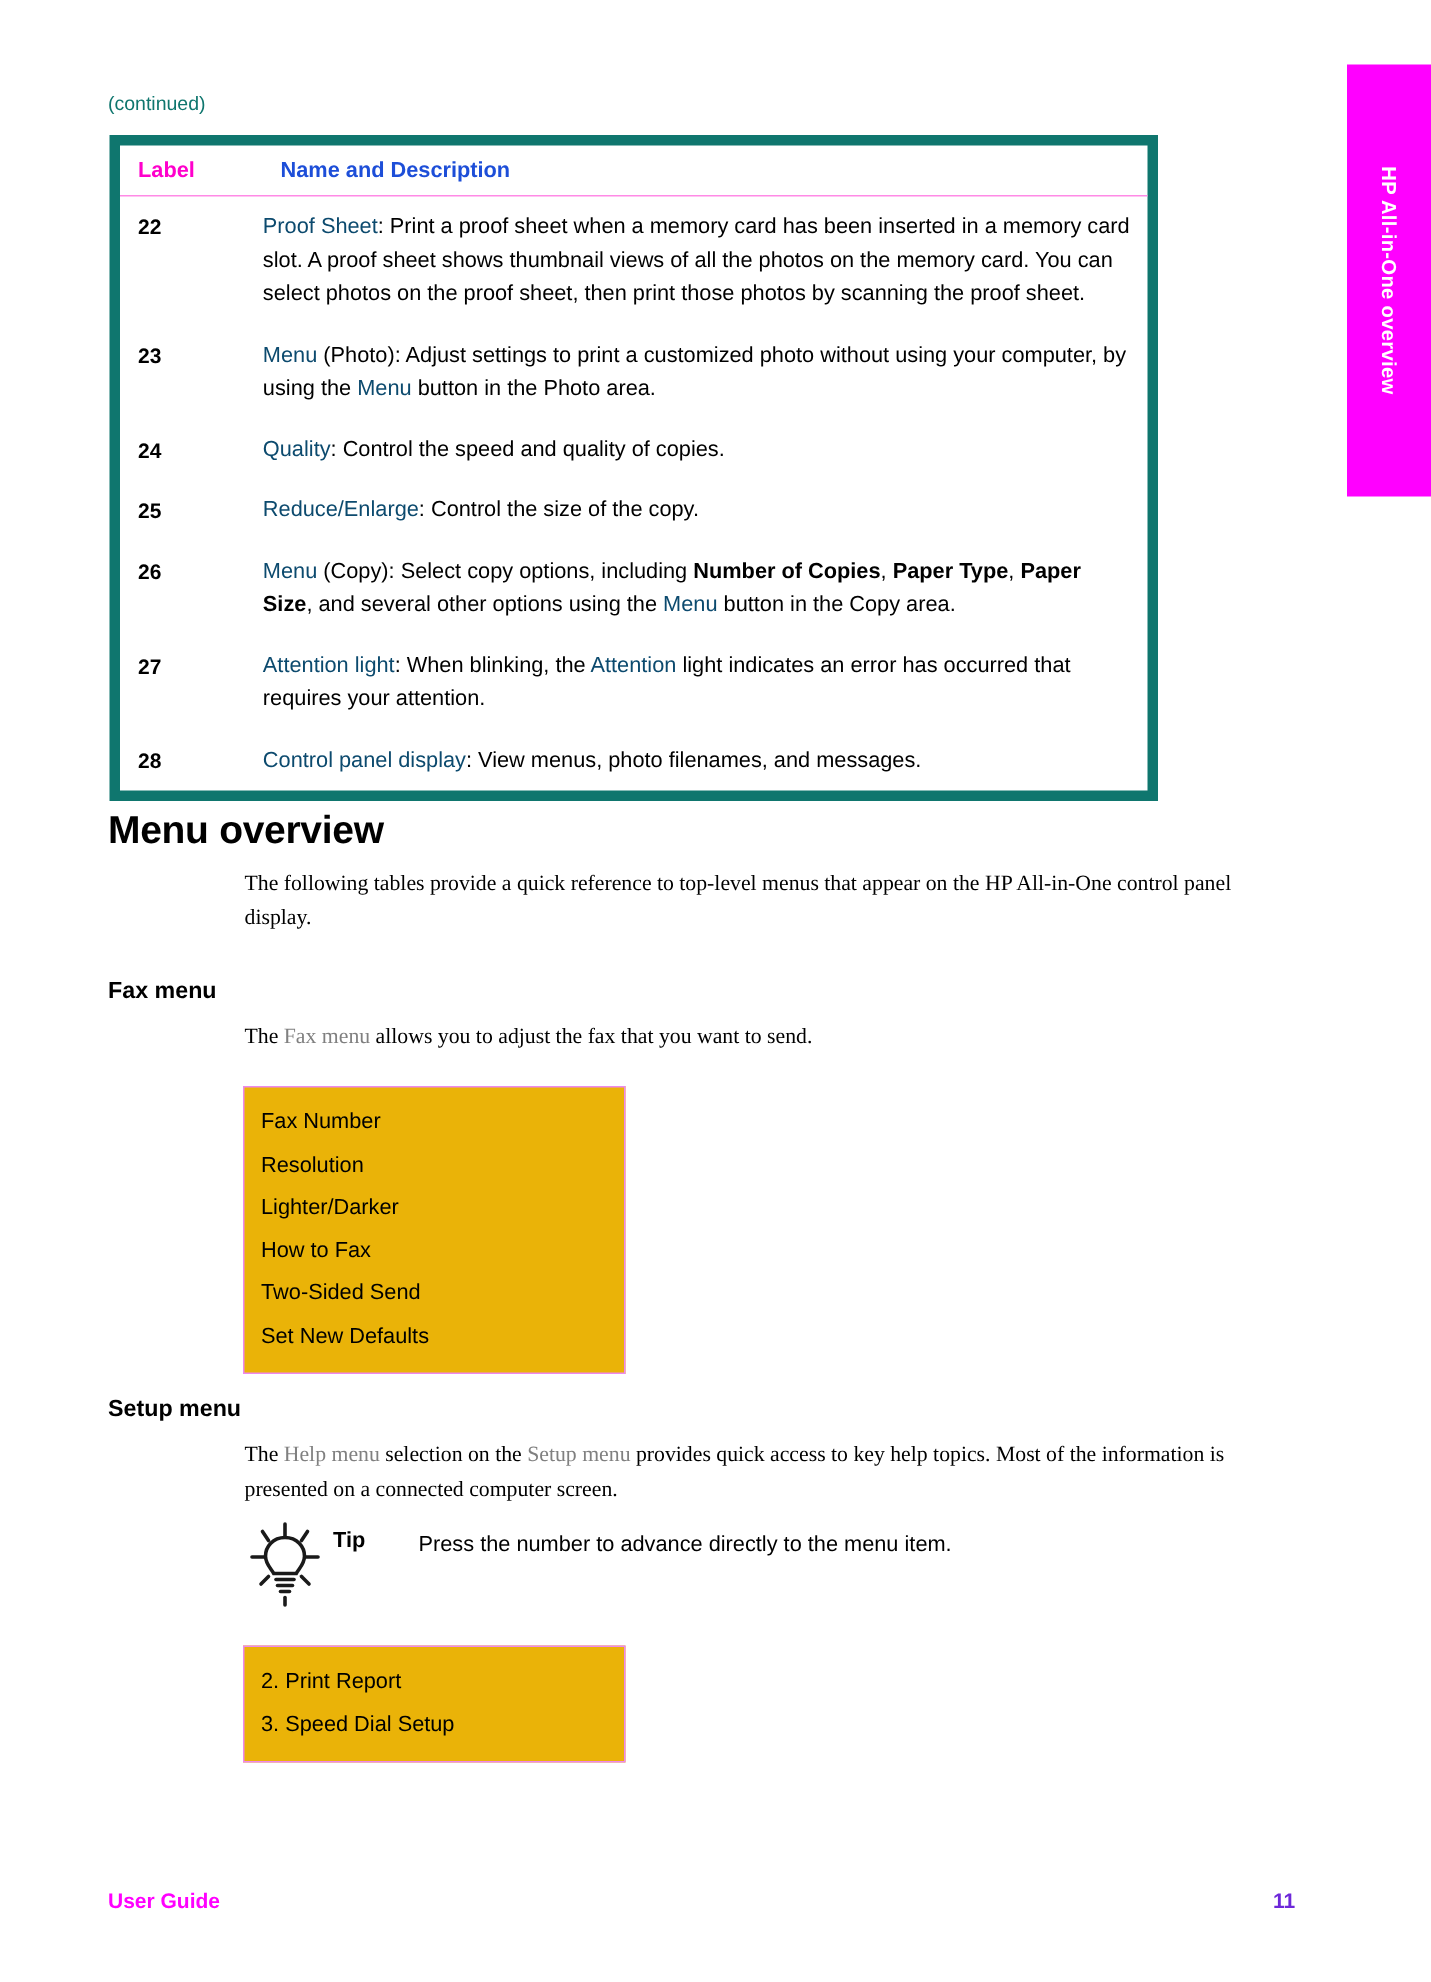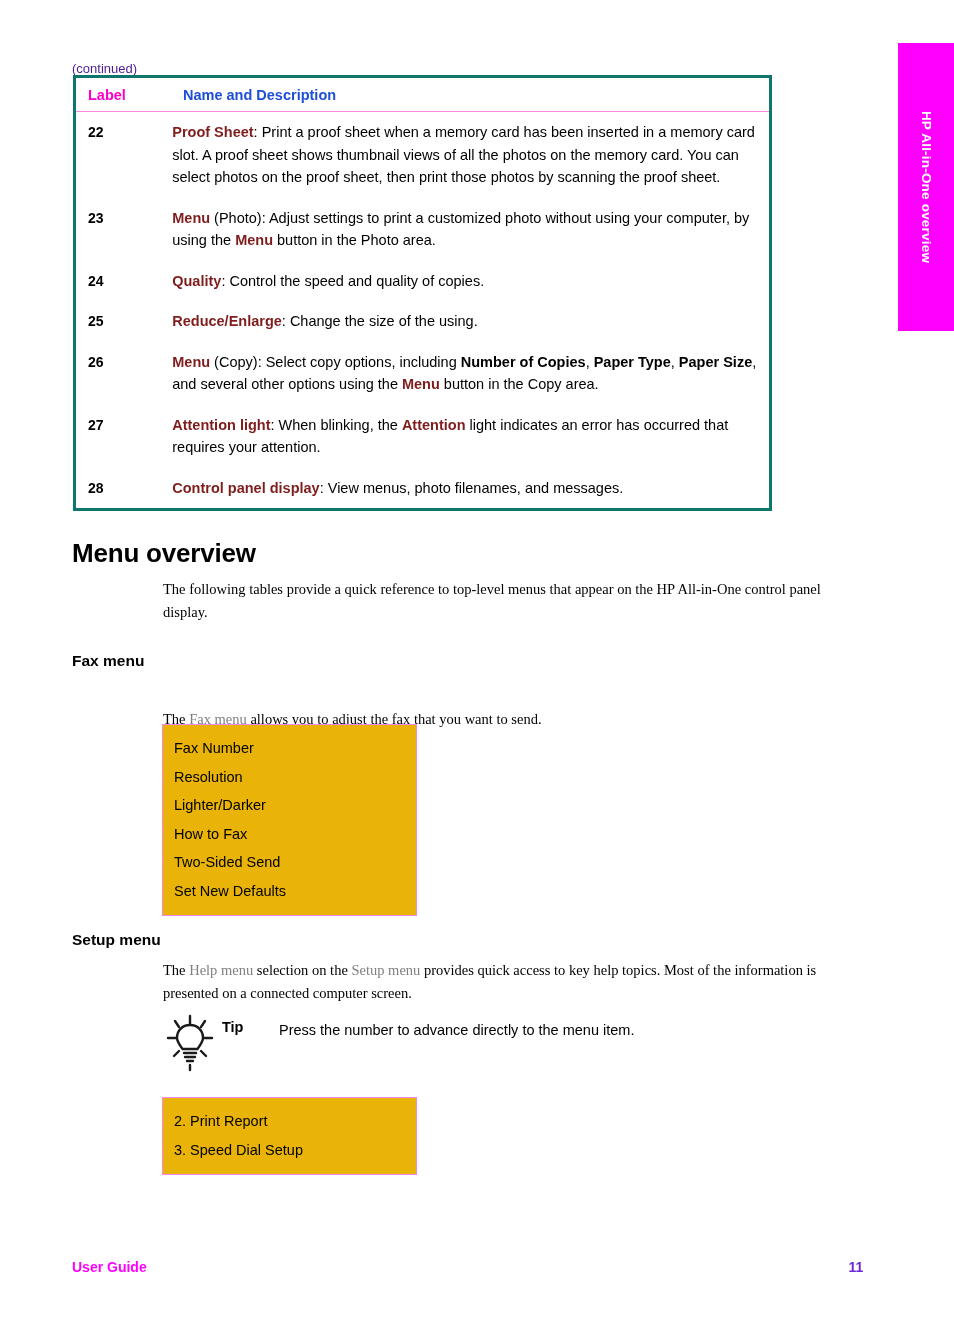--- a/index.html
+++ b/index.html
@@ -44,30 +44,30 @@
     top: 0;
     width: 890px;
     height: 1321px;
   }
 
   .continued {
     position: absolute;
     left: 72px;
     top: 61px;
     font-size: 13px;
-    color: #4c1d95;
+    color: #0f766e;
   }
 
   
   .ref-table {
     position: absolute;
     left: 73px;
-    top: 75px;
+    top: 90px;
     width: 699px;
-    border: 3px solid #0f766e;
+    border: 7px solid #0f766e;
     box-sizing: border-box;
     background: #ffffff;
   }
   .ref-table .thead {
     display: flex;
     padding: 9px 0 8px 0;
     border-bottom: 1px solid #ff8ae6;
   }
   .ref-table .th-label {
     width: 107px;
@@ -96,21 +96,21 @@
     line-height: 22.5px;
   }
   .ref-row .cell-desc {
     width: 672px;
     padding-right: 8px;
     box-sizing: border-box;
     font-size: 14.5px;
     line-height: 22.5px;
     color: #000000;
   }
-  .mg { color: #7f1d1d; font-weight: bold; text-align: right; }
+  .mg { color: #0c4a6e; font-weight: normal; text-align: right; }
   .bk-b { font-weight: bold; color: #000000; }
 
   
   .h1 {
     position: absolute;
     left: 72px;
     font-size: 26px;
     font-weight: bold;
     letter-spacing: -0.2px;
   }
@@ -221,21 +221,21 @@
       <div class="cell-desc"><span class="mg">Menu</span><span> (Photo): Adjust settings to print a customized photo without using your computer, by using the </span><span class="mg">Menu</span><span> button in the Photo area.</span></div>
     </div>
 
     <div class="ref-row">
       <div class="cell-label">24</div>
       <div class="cell-desc"><span class="mg">Quality</span><span>: Control the speed and quality of copies.</span></div>
     </div>
 
     <div class="ref-row">
       <div class="cell-label">25</div>
-      <div class="cell-desc"><span class="mg">Reduce/Enlarge</span><span>: Change the size of the using.</span></div>
+      <div class="cell-desc"><span class="mg">Reduce/Enlarge</span><span>: Control the size of the copy.</span></div>
     </div>
 
     <div class="ref-row">
       <div class="cell-label">26</div>
       <div class="cell-desc"><span class="mg">Menu</span><span> (Copy): Select copy options, including </span><span class="bk-b">Number of Copies</span><span>, </span><span class="bk-b">Paper Type</span><span>, </span><span class="bk-b">Paper Size</span><span>, and several other options using the </span><span class="mg">Menu</span><span> button in the Copy area.</span></div>
     </div>
 
     <div class="ref-row">
       <div class="cell-label">27</div>
       <div class="cell-desc"><span class="mg">Attention light</span><span>: When blinking, the </span><span class="mg">Attention</span><span> light indicates an error has occurred that requires your attention.</span></div>
@@ -245,21 +245,21 @@
       <div class="cell-label">28</div>
       <div class="cell-desc"><span class="mg">Control panel display</span><span>: View menus, photo filenames, and messages.</span></div>
     </div>
 
   </div>
 
   <div class="h1" style="top:538px;text-align:center;">Menu overview</div>
   <div class="body-p" style="top:578px; width:700px;">The following tables provide a quick reference to top-level menus that appear on the HP All-in-One control panel display.</div>
 
   <div class="h2" style="top:652px;">Fax menu</div>
-  <div class="body-p" style="top:680px;margin-top:28px;"><span>The </span><span class="gray">Fax menu</span><span> allows you to adjust the fax that you want to send.</span></div>
+  <div class="body-p" style="top:680px;"><span>The </span><span class="gray">Fax menu</span><span> allows you to adjust the fax that you want to send.</span></div>
 
   <div class="menu-box" style="top:724px; width:255px;">
     <div class="menu-item">Fax Number</div>
     <div class="menu-item">Resolution</div>
     <div class="menu-item">Lighter/Darker</div>
     <div class="menu-item">How to Fax</div>
     <div class="menu-item">Two-Sided Send</div>
     <div class="menu-item">Set New Defaults</div>
   </div>
 

